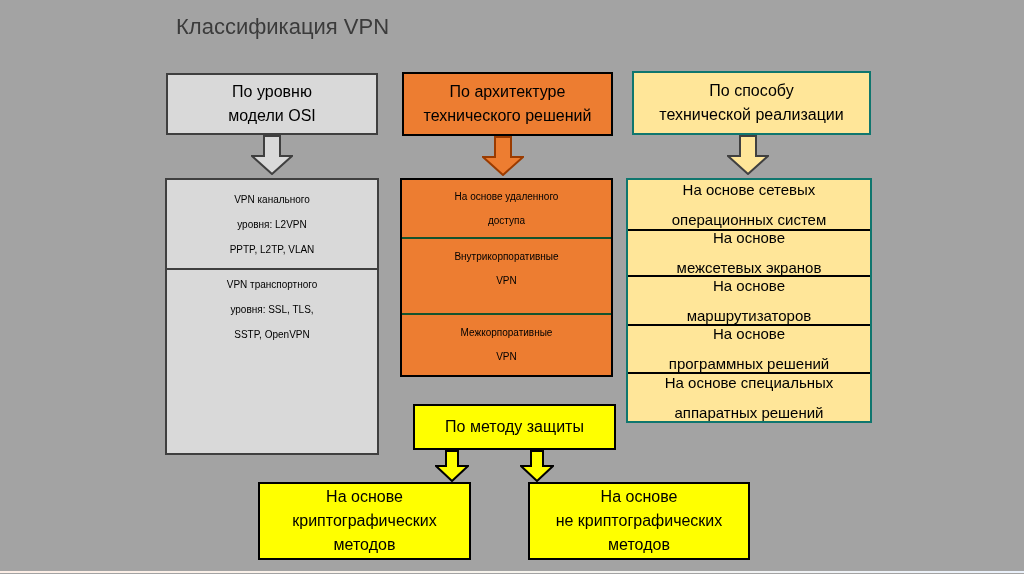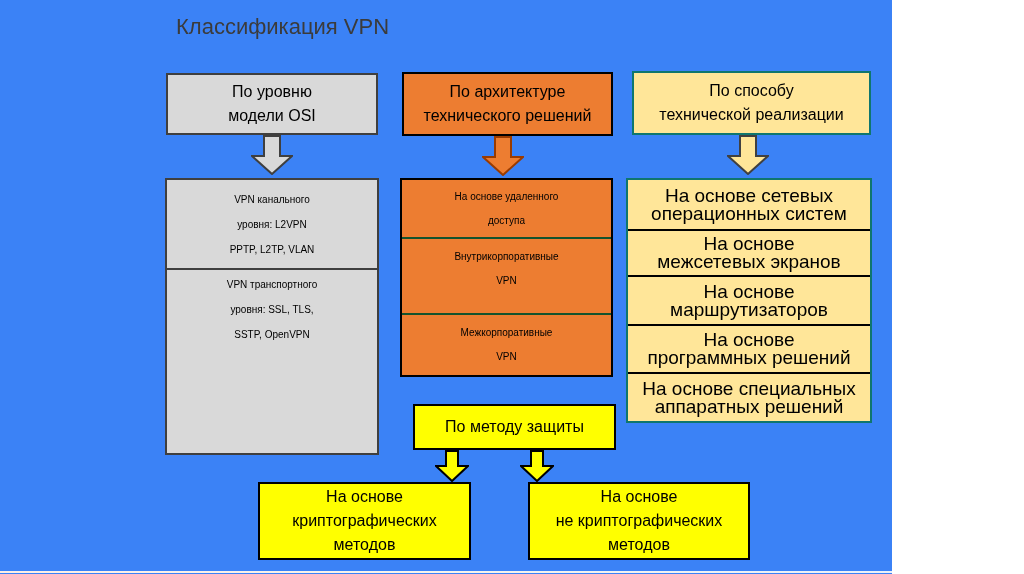--- a/index.html
+++ b/index.html
@@ -1,20 +1,20 @@
 <!DOCTYPE html>
 <html><head>
 <meta charset="utf-8">
 <style>
   html,body{margin:0;padding:0;background:#ffffff;}
   .slide{
     position:relative;
-    width:892px;
+    width:1024px;
     height:574px;
-    background:#3b82f6;
+    background:#a3a3a3;
     font-family:"Liberation Sans", sans-serif;
     overflow:hidden;
   }
   .title{
     position:absolute;
     left:176px; top:14px;
     margin:0;
     font-size:22px;
     font-weight:400;
     color:#3b3b3b;
@@ -49,21 +49,21 @@
     justify-content:center;
     text-align:center;
     white-space:pre-line;
     color:#000000;
     font-size:10px;
     line-height:24px;
   }
   .col.fill-gray .cell{line-height:25px;}
   .col.fill-gray .cell + .cell{border-top:2px solid #3f3f3f;}
   .col.fill-orange .cell + .cell{border-top:2px solid #14532d;}
-  .col.fill-cream .cell{font-size:19px;line-height:18px;}
+  .col.fill-cream .cell{font-size:15px;line-height:30px;}
   .col.fill-cream .cell + .cell{border-top:2px solid #000000;}
 
   .arrow{position:absolute;}
   .arrow-gray   polygon{fill:#d9d9d9;stroke:#3f3f3f;stroke-width:2;}
   .arrow-orange polygon{fill:#ed7d31;stroke:#9a3b00;stroke-width:2;}
   .arrow-cream  polygon{fill:#ffe699;stroke:#404040;stroke-width:2;}
   .arrow-yellow polygon{fill:#ffff00;stroke:#000000;stroke-width:2;}
 
   .bottom-line{
     position:absolute;

